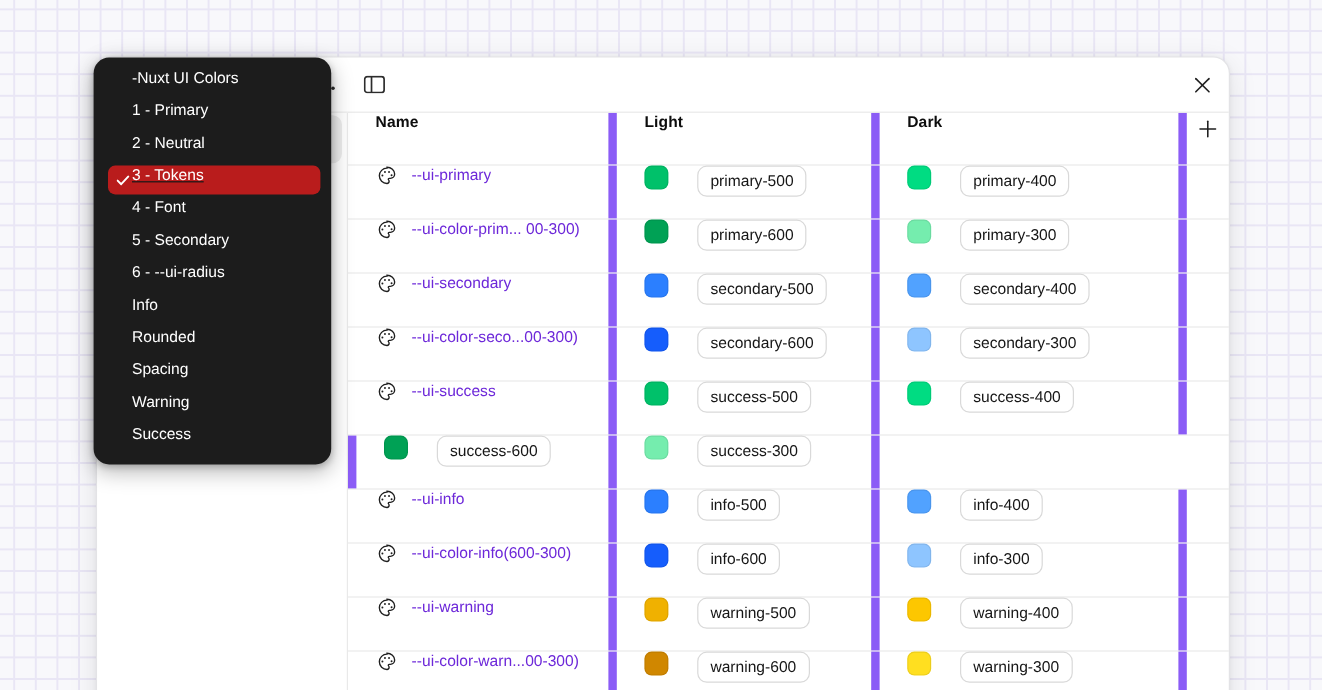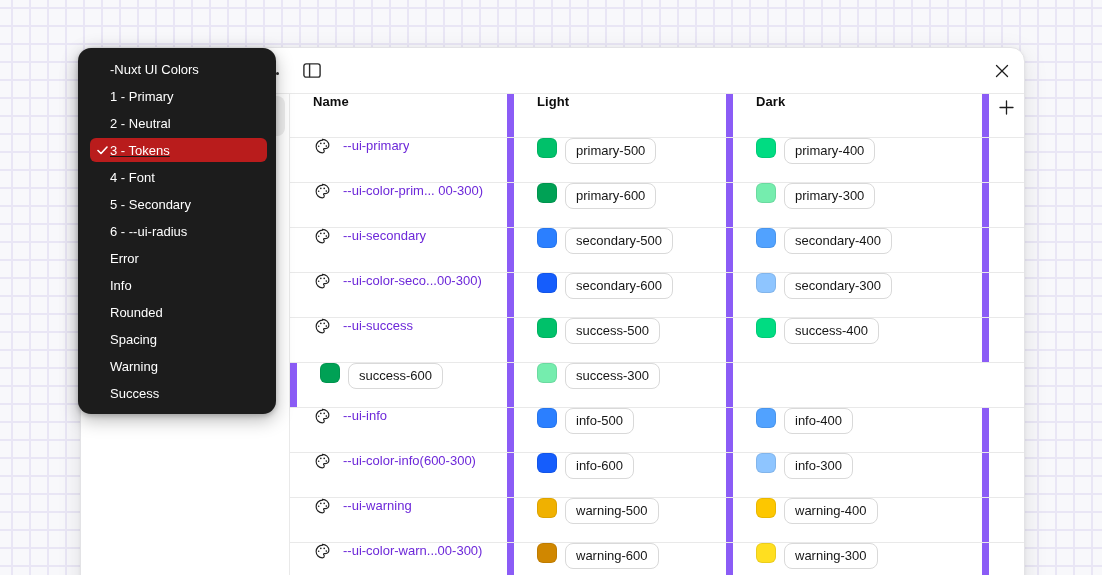--- a/index.html
+++ b/index.html
@@ -56,42 +56,42 @@
   .tbody-row { height:45px; }
   .cell { display:flex; align-items:flex-start; padding-left:23px; }
   .cell.b-left { border-left:7px solid #8b5cf6; }
   .head-label { font-size:13px; font-weight:700; color:#0d0d0d; letter-spacing:.1px; }
   .cell-plus { justify-content:center; padding-left:0; }
 
   .name-cell { gap:12px; padding-left:24px; }
   .name-cell .palette { flex:0 0 auto; display:flex; }
   .name-text { font-size:13px; color:#6d28d9; white-space:nowrap; overflow:hidden; }
 
-  .value-cell { gap:8px; }
+  .value-cell { gap:24px; }
   .swatch {
     width:20px; height:20px; border-radius:6px; flex:0 0 auto;
     box-shadow:inset 0 0 0 1px rgba(0,0,0,.08);
   }
   .badge {
     font-size:13px; color:#161616; background:#fff;
     border:1px solid #d9d9d9; border-radius:8px;
     padding:3px 10px 4px; line-height:17px; white-space:nowrap;
   }
 
   
   .menu {
     position:absolute; left:78px; top:48px; width:198px;
     background:#1c1c1c; border-radius:13px; padding:8px 0 7px;
     box-shadow:0 6px 18px rgba(0,0,0,.28), 0 2px 5px rgba(0,0,0,.2);
     z-index:10;
   }
   .menu-item { height:26px; cursor:pointer; }
   .menu-item-inner {
     margin:1px 9px 1px 12px; height:24px; border-radius:6px;
-    display:flex; align-items:center;
+    display:flex; 
   }
   .menu-item.selected .menu-item-inner { background:#b91c1c;text-decoration:underline; }
   .menu-check { width:20px; padding-left:7px; display:flex; align-items:center; flex:0 0 auto; }
   .menu-item .menu-check svg { visibility:hidden; }
   .menu-item.selected .menu-check svg { visibility:visible; }
   .menu-label { font-size:13px; color:#ffffff; white-space:nowrap; }
 </style>
 </head>
 <body>
 
@@ -448,30 +448,20 @@
     <div class="menu-item-inner">
       <span class="menu-check">
         <svg width="11" height="9" viewBox="0 0 11 9" fill="none" stroke="#ffffff" stroke-width="1.6" stroke-linecap="round" stroke-linejoin="round">
           <polyline points="1,4.5 4,7.5 10,1"></polyline>
         </svg>
       </span>
       <span class="menu-label">6 - --ui-radius</span>
     </div>
   </div>
 
-  <div class="menu-item">
-    <div class="menu-item-inner">
-      <span class="menu-check">
-        <svg width="11" height="9" viewBox="0 0 11 9" fill="none" stroke="#ffffff" stroke-width="1.6" stroke-linecap="round" stroke-linejoin="round">
-          <polyline points="1,4.5 4,7.5 10,1"></polyline>
-        </svg>
-      </span>
-      <span class="menu-label">Error</span>
-    </div>
-  </div>
 
   <div class="menu-item">
     <div class="menu-item-inner">
       <span class="menu-check">
         <svg width="11" height="9" viewBox="0 0 11 9" fill="none" stroke="#ffffff" stroke-width="1.6" stroke-linecap="round" stroke-linejoin="round">
           <polyline points="1,4.5 4,7.5 10,1"></polyline>
         </svg>
       </span>
       <span class="menu-label">Info</span>
     </div>

